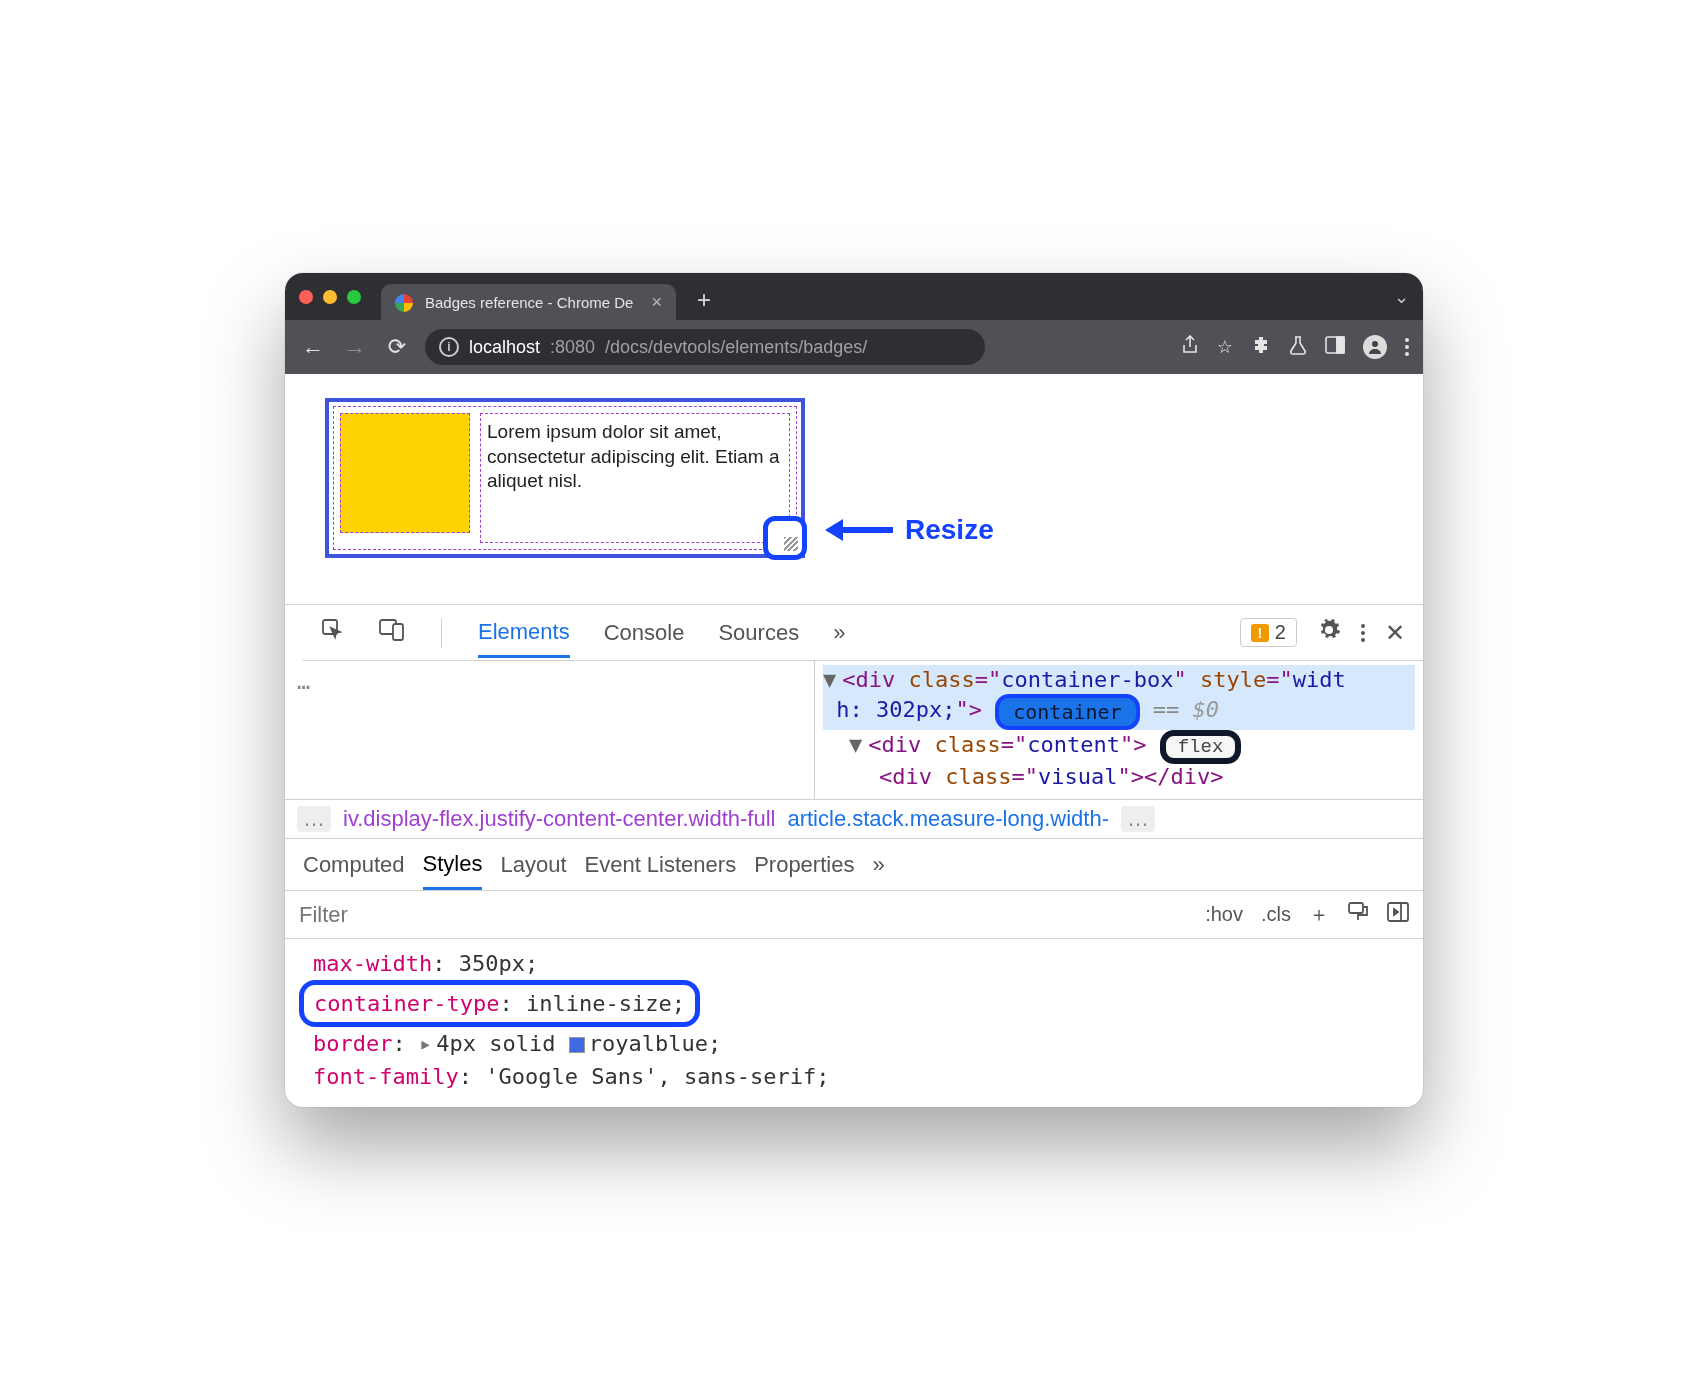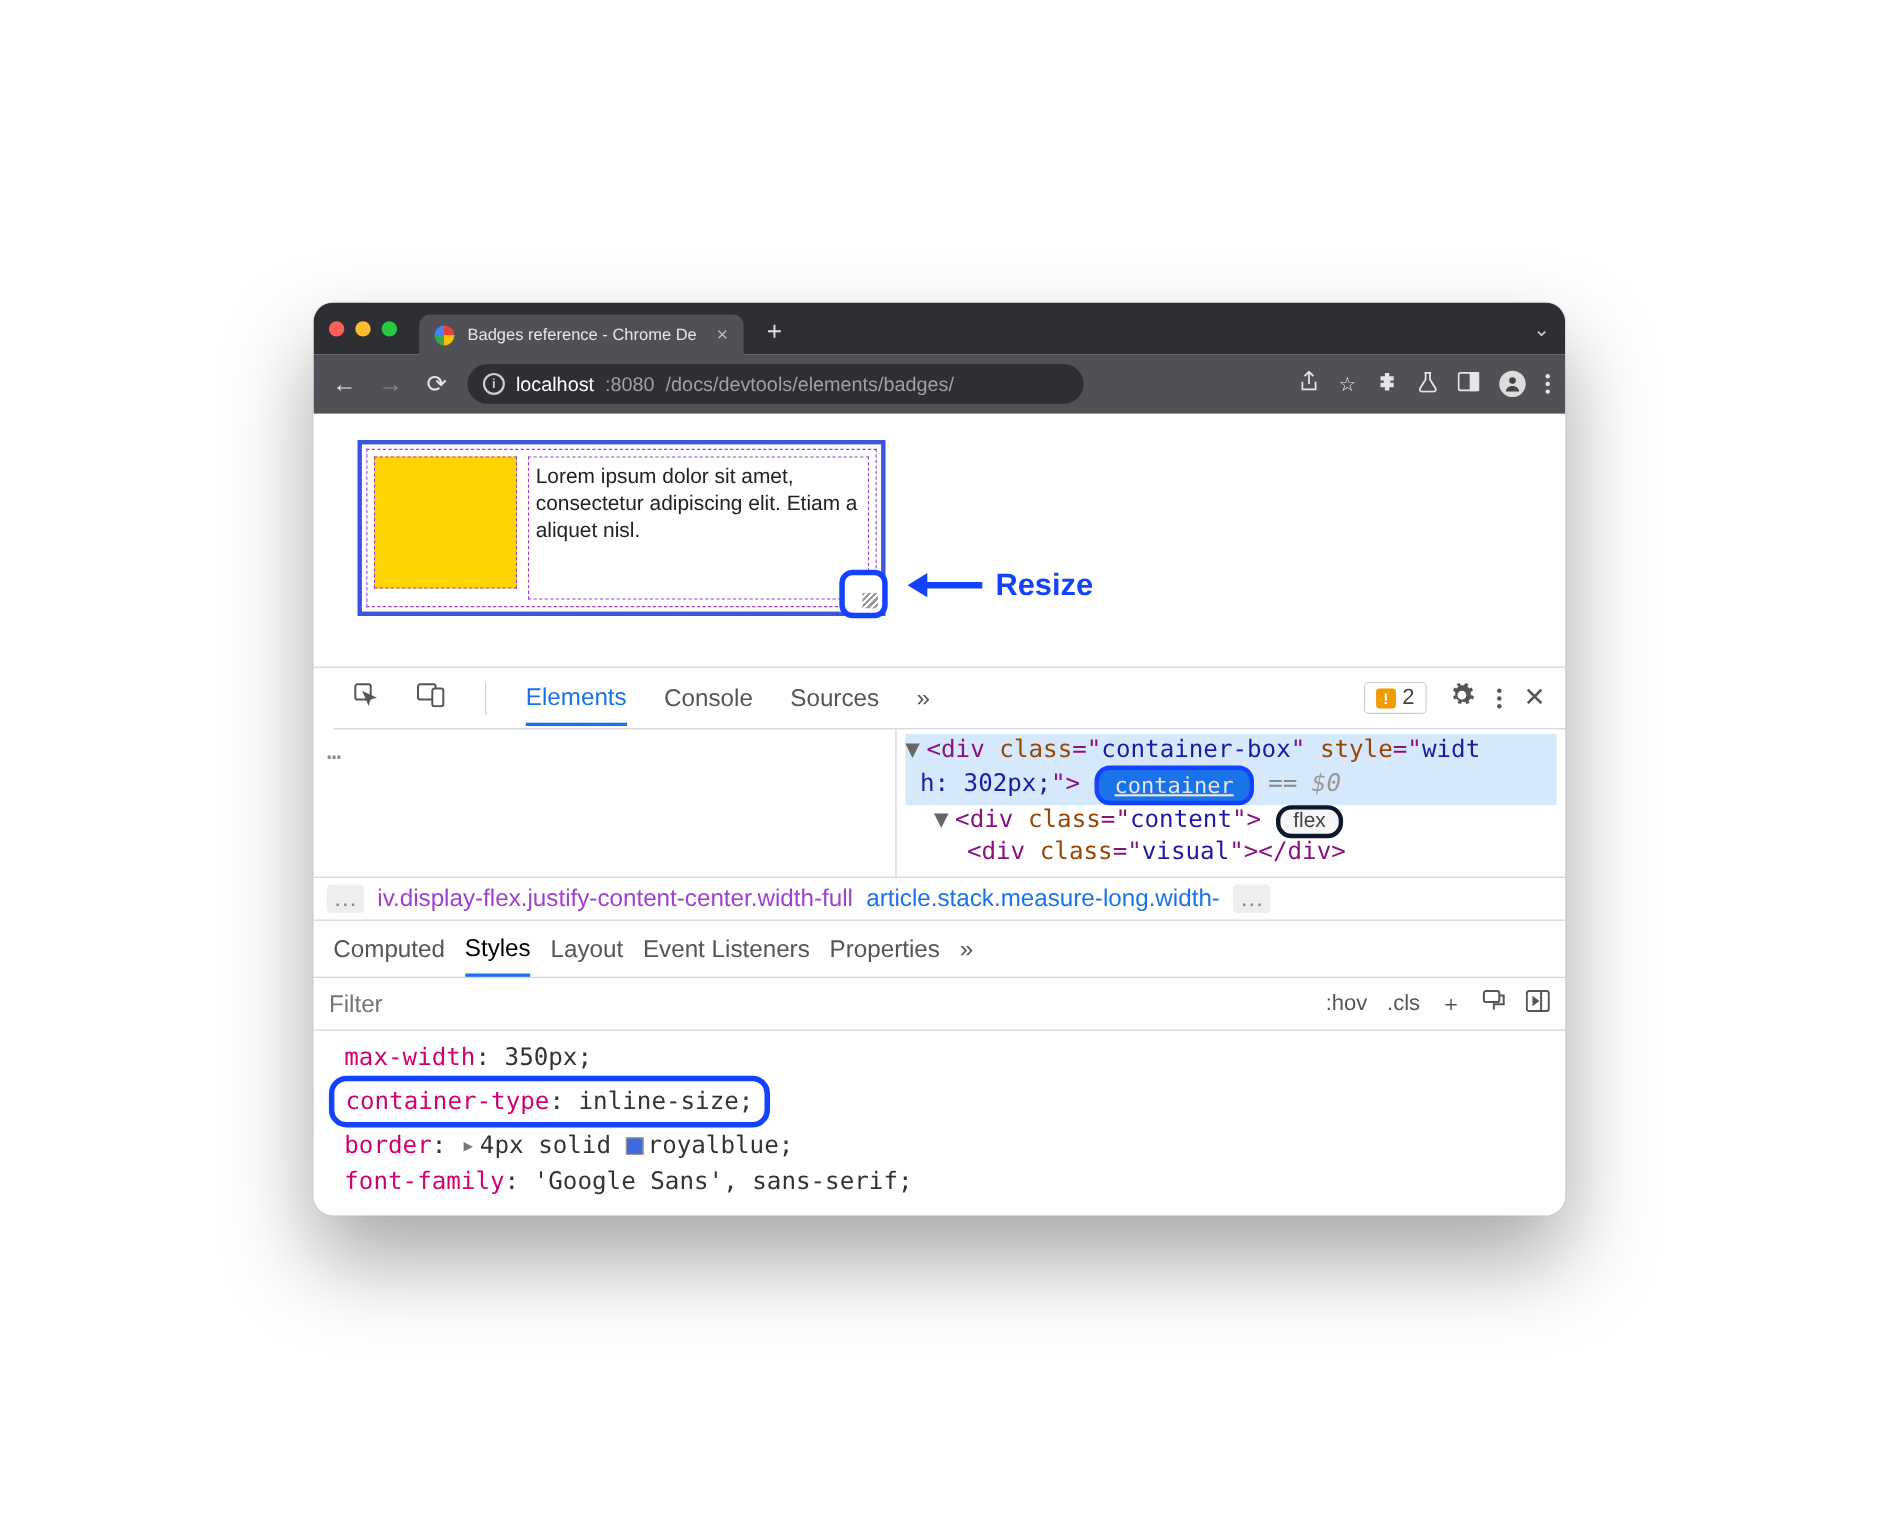--- a/index.html
+++ b/index.html
@@ -143,28 +143,28 @@
     border-bottom:1px solid #d0d0d0;
   }
   .dom-left{width:530px;border-right:1px solid #d0d0d0;padding:8px 12px;color:#888}
   .dom-right{flex:1;padding:4px 8px 10px 8px;}
   .sel-row{background:#d6e8fb;padding:2px 0 2px 0}
   .tkn-tag{color:#881280}
   .tkn-attr{color:#994500}
   .tkn-val{color:#1a1aa6}
   .tkn-punc{color:#881280}
   .badge-cnt{
-    display:inline-flex;align-items:center;background:#1a73e8;color:#e5e5e5;
+    display:inline-flex;align-items:center;background:#1a73e8;color:#0f172a;
     padding:2px 14px;border-radius:14px;font-family:Menlo,monospace;font-size:20px;
     border:4px solid #1443ff;
-    position:relative;top:2px;text-decoration:underline;
+    position:relative;top:2px;
   }
   .badge-flex{
-    display:inline-flex;align-items:center;border:4px solid #0f172a;
-    padding:0px 12px;border-radius:14px;font-family:Liberation Sans, sans-serif;font-size:19px;color:#444;background:#f6f6f6;
+    display:inline-flex;align-items:center;border:6px solid #0f172a;
+    padding:0px 12px;border-radius:14px;font-family:Liberation Mono, monospace;font-size:19px;color:#444;background:#f6f6f6;
   }
   .dollar{color:#999;font-style:italic}
   .arrow-tree{color:#666;margin-right:6px}
 
   
   .crumb{
     display:flex;align-items:center;gap:12px;
     padding:6px 12px;font-size:22px;color:#666;
     border-bottom:1px solid #d0d0d0;
     font-family:-apple-system,sans-serif;

